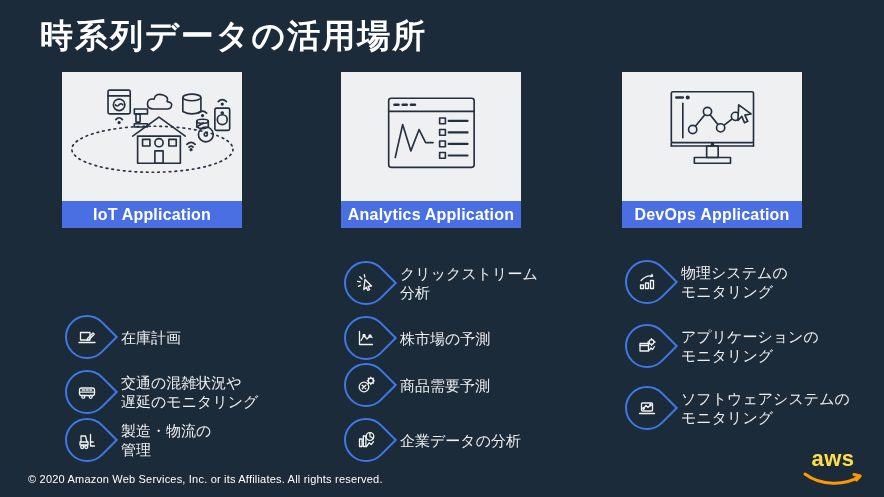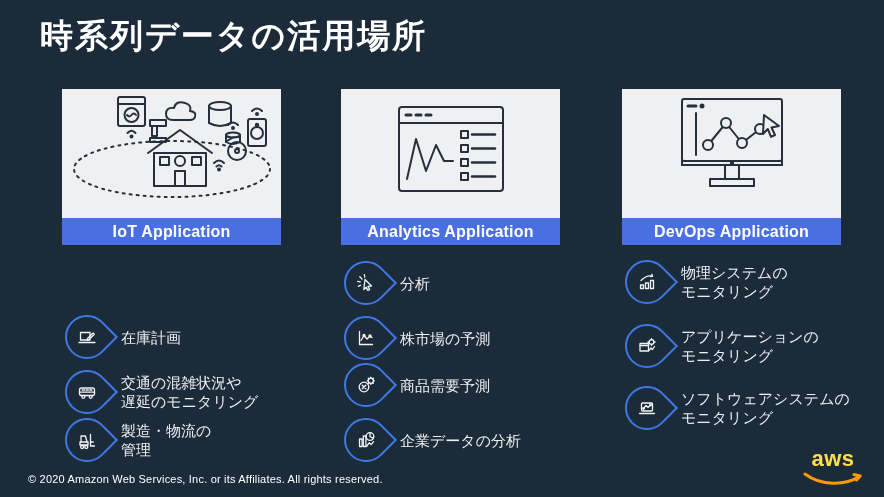--- a/index.html
+++ b/index.html
@@ -11,21 +11,21 @@
   
   .title{
     position:absolute;left:40px;top:14px;margin:0;
     font-size:33px;font-weight:700;color:#FFFFFF;letter-spacing:2px;white-space:nowrap;
   }
   .goals{
     position:absolute;left:466px;top:11px;width:410px;
     font-size:20px;line-height:29px;color:#F0E4C3;font-weight:400;white-space:nowrap;
   }
   
-  .card{position:absolute;top:89px;width:219px;height:156px;}
+  .card{position:absolute;top:72px;width:180px;height:156px;}
   .card.c0{left:62px}.card.c1{left:341px}.card.c2{left:622px}
   .card-art{
     height:129px;background:#EFF0F2;display:flex;align-items:center;justify-content:center;
   }
   .card-band{
     height:27px;background:#4A6FE3;color:#FFFFFF;font-size:16px;font-weight:700;
     display:flex;align-items:center;justify-content:center;letter-spacing:.2px;
   }
   
   .item{position:absolute;display:flex;align-items:center;height:44px;}
@@ -221,20 +221,21 @@
         <span class="tear">
           <svg width="22" height="22" viewBox="0 0 22 22">
             <g class="ic">
       <polygon points="10,7.5 16.5,14 13,14.4 14.6,17.6 12.8,18.4 11.3,15.2 8.8,17.6"></polygon>
       <path d="M7 7L4.8 4.8M9.8 5.2l-.5-2.6M5.2 9.8l-2.6-.5M5.6 13.2l-2.2 1.2"></path>
     </g>
           </svg>
         </span>
       </span>
     <span class="item-text">
+      <span class="tline">クリックストリーム</span>
       <span class="tline">分析</span>
     </span>
   </div>
 
   <div class="item i11">
     <span class="tear-wrap">
         <span class="tear">
           <svg width="22" height="22" viewBox="0 0 22 22">
             <g class="ic">
       <path d="M4.5 4.5v13h13"></path>

